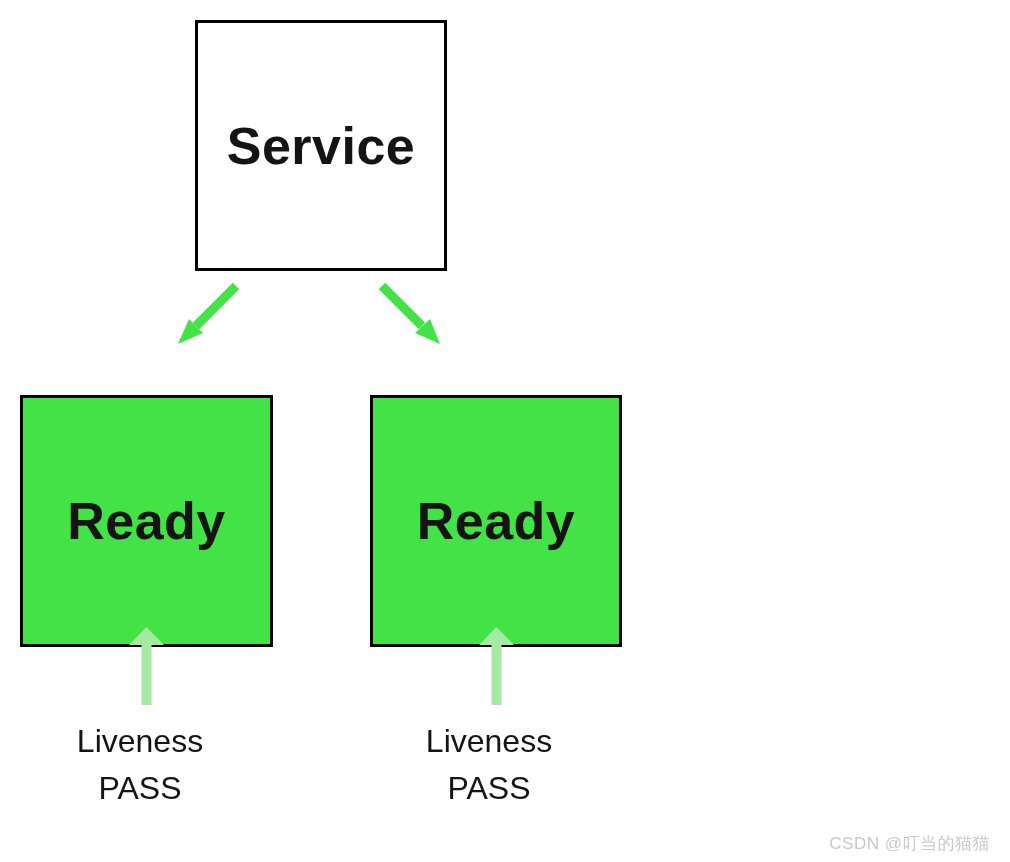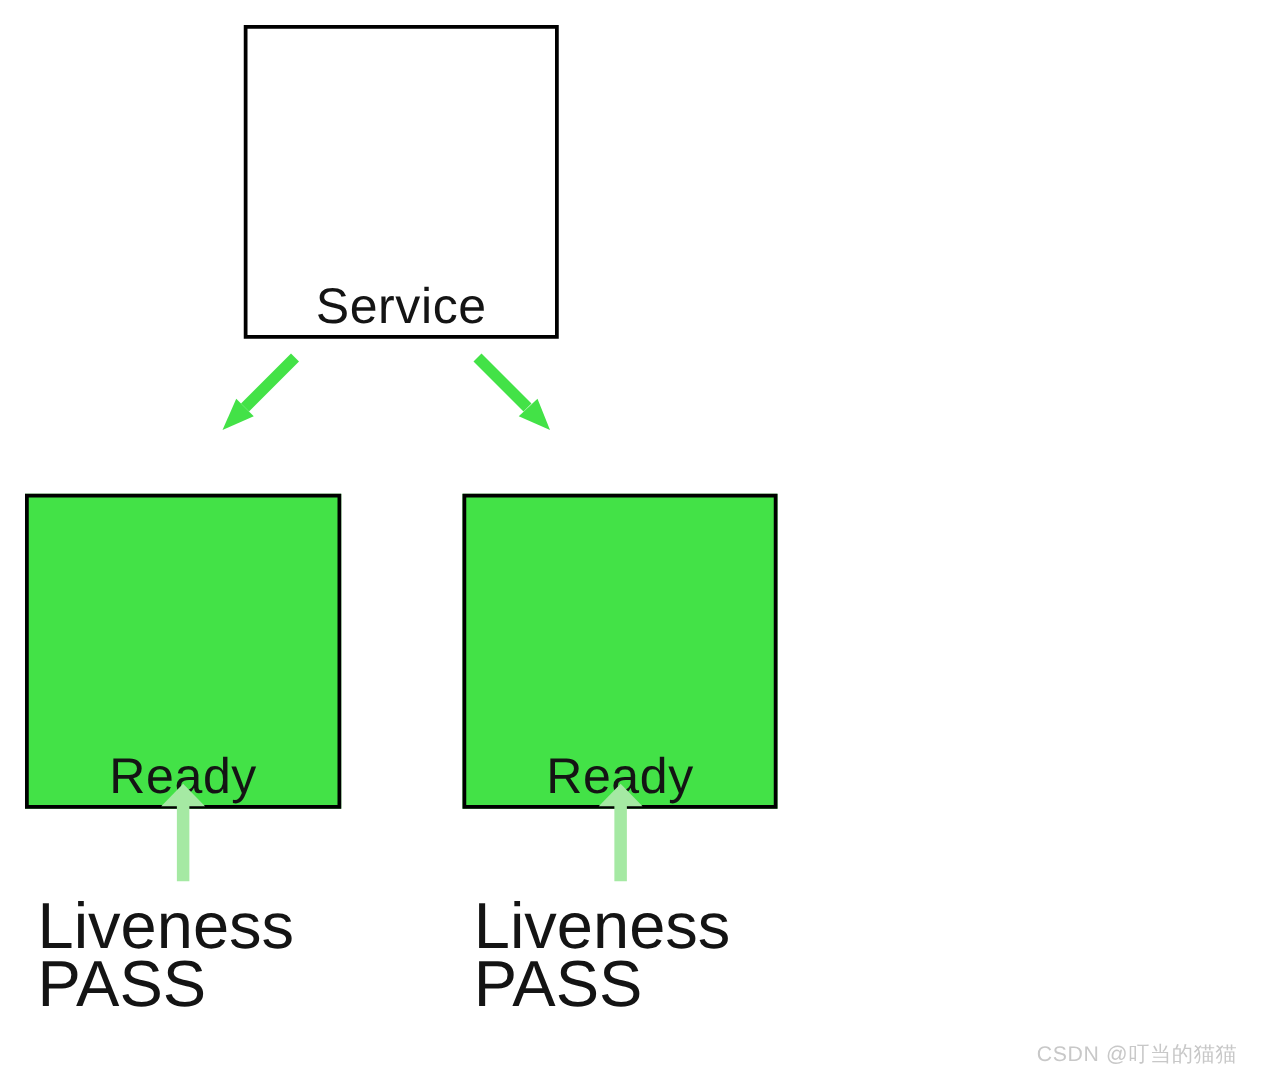--- a/index.html
+++ b/index.html
@@ -20,25 +20,26 @@
     width: 1010px;
     height: 862px;
     background: var(--bg);
     overflow: hidden;
   }
 
   .node {
     position: absolute;
     border: 3px solid var(--border-black);
     display: flex;
-    align-items: flex-end;
+    align-items: center;
     justify-content: center;
-    font-size: 40px;
+    font-size: 52px;
     color: var(--text-black);
     letter-spacing: 0.5px;
+    font-weight: bold;
   }
   .node-service {
     left: 195px; top: 20px;
     width: 252px; height: 251px;
     background: var(--bg);
   }
   .node-ready { background: var(--node-green); margin-top: 26px; }
   .node-ready-left  { left: 20px;  top: 369px; width: 253px; height: 252px; }
   .node-ready-right { left: 370px; top: 369px; width: 252px; height: 252px; }
 
@@ -49,22 +50,22 @@
   .diag-arrow .head  { fill: var(--arrow-green); }
 
   svg.up-arrow { position: absolute; width: 37px; height: 80px; }
   .up-arrow-left  { left: 128px; top: 626px; }
   .up-arrow-right { left: 478px; top: 626px; }
   .up-arrow .shape { fill: var(--light-arrow-green); }
 
   .probe-label {
     position: absolute;
     width: 220px;
-    text-align: left;
-    font-size: 52px;
+    text-align: center;
+    font-size: 32px;
     line-height: 47px;
     color: var(--text-black);
   }
   .probe-label span { display: block; }
   .probe-label-left  { left: 30px;  top: 718px; }
   .probe-label-right { left: 379px; top: 718px; }
 
   .watermark {
     position: absolute;
     right: 20px;

